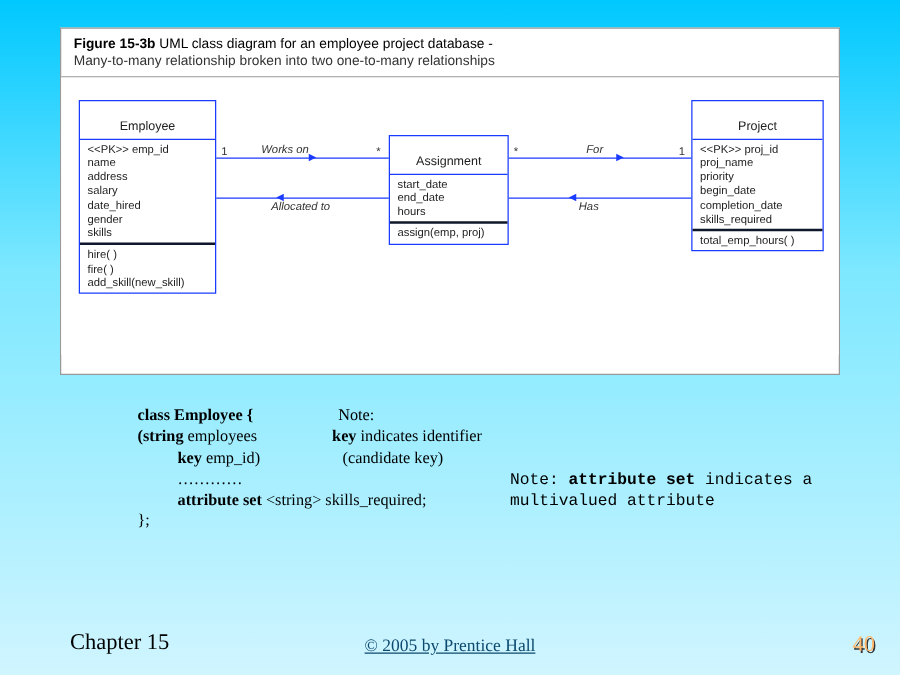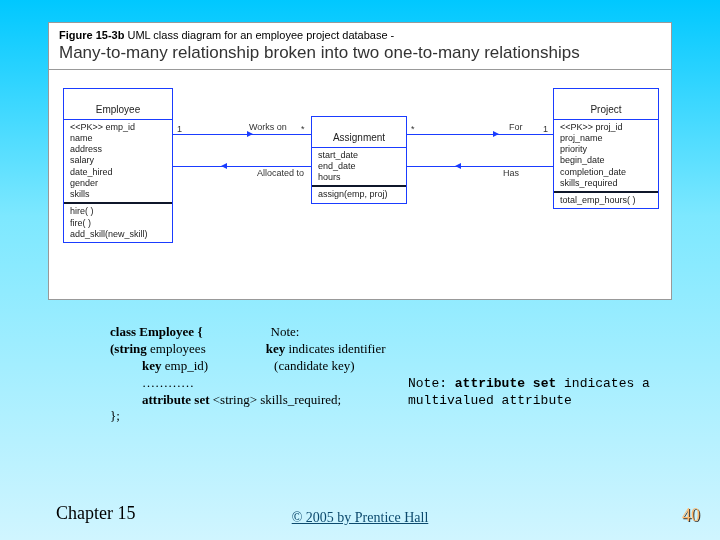--- a/index.html
+++ b/index.html
@@ -9,34 +9,34 @@
     font-family: Arial, sans-serif;
     position: relative;
     overflow: hidden;
   }
   .figure-panel {
     position: absolute; top: 22px; left: 48px; width: 624px; height: 278px;
     background: #fff; border: 1px solid #999;
   }
   .fig-title { padding: 6px 10px 2px; font-size: 11px; }
   .fig-title b { font-weight: bold; }
-  .fig-sub { padding: 0 10px 4px; font-size: 17px; color: #333; }
+  .fig-sub { padding: 0 10px 4px; font-size: 11px; color: #333; }
   .fig-rule { border: none; border-top: 1px solid #999; margin: 2px 0 0; }
   .diagram-area {
     position: relative; width: 100%; height: 222px;
     background: #fff;
   }
   .uml-box {
     position: absolute; background: #fff; border: 1px solid #1a3cff;
     font-size: 9px; line-height: 1.25; color: #222;
   }
   .uml-header { border-bottom: 1px solid #1a3cff; text-align: center; padding: 2px 6px; font-size: 10px; margin-top: 13px; }
   .uml-section { border-bottom: 2px solid #0f172a; padding: 2px 6px; }
   .uml-section:last-child { border-bottom: none; }
-  .assoc-label { position: absolute; font-size: 9px; color: #333; white-space: nowrap; margin-left: 40px; }
+  .assoc-label { position: absolute; font-size: 9px; font-style: italic; color: #333; white-space: nowrap; }
   .assoc-mark { position: absolute; font-size: 9px; color: #333; }
   .hline { position: absolute; height: 1px; background: #1a3cff; }
   .arrowL { position: absolute; width: 0; height: 0; border-top: 3px solid transparent; border-bottom: 3px solid transparent; border-right: 6px solid #1a3cff; }
   .arrowR { position: absolute; width: 0; height: 0; border-top: 3px solid transparent; border-bottom: 3px solid transparent; border-left: 6px solid #1a3cff; }
 
   .notes-block {
     position: absolute; top: 324px; left: 110px; width: 520px;
     font-family: "Times New Roman", serif; font-size: 13px; line-height: 1.3;
     color: #000;
   }

